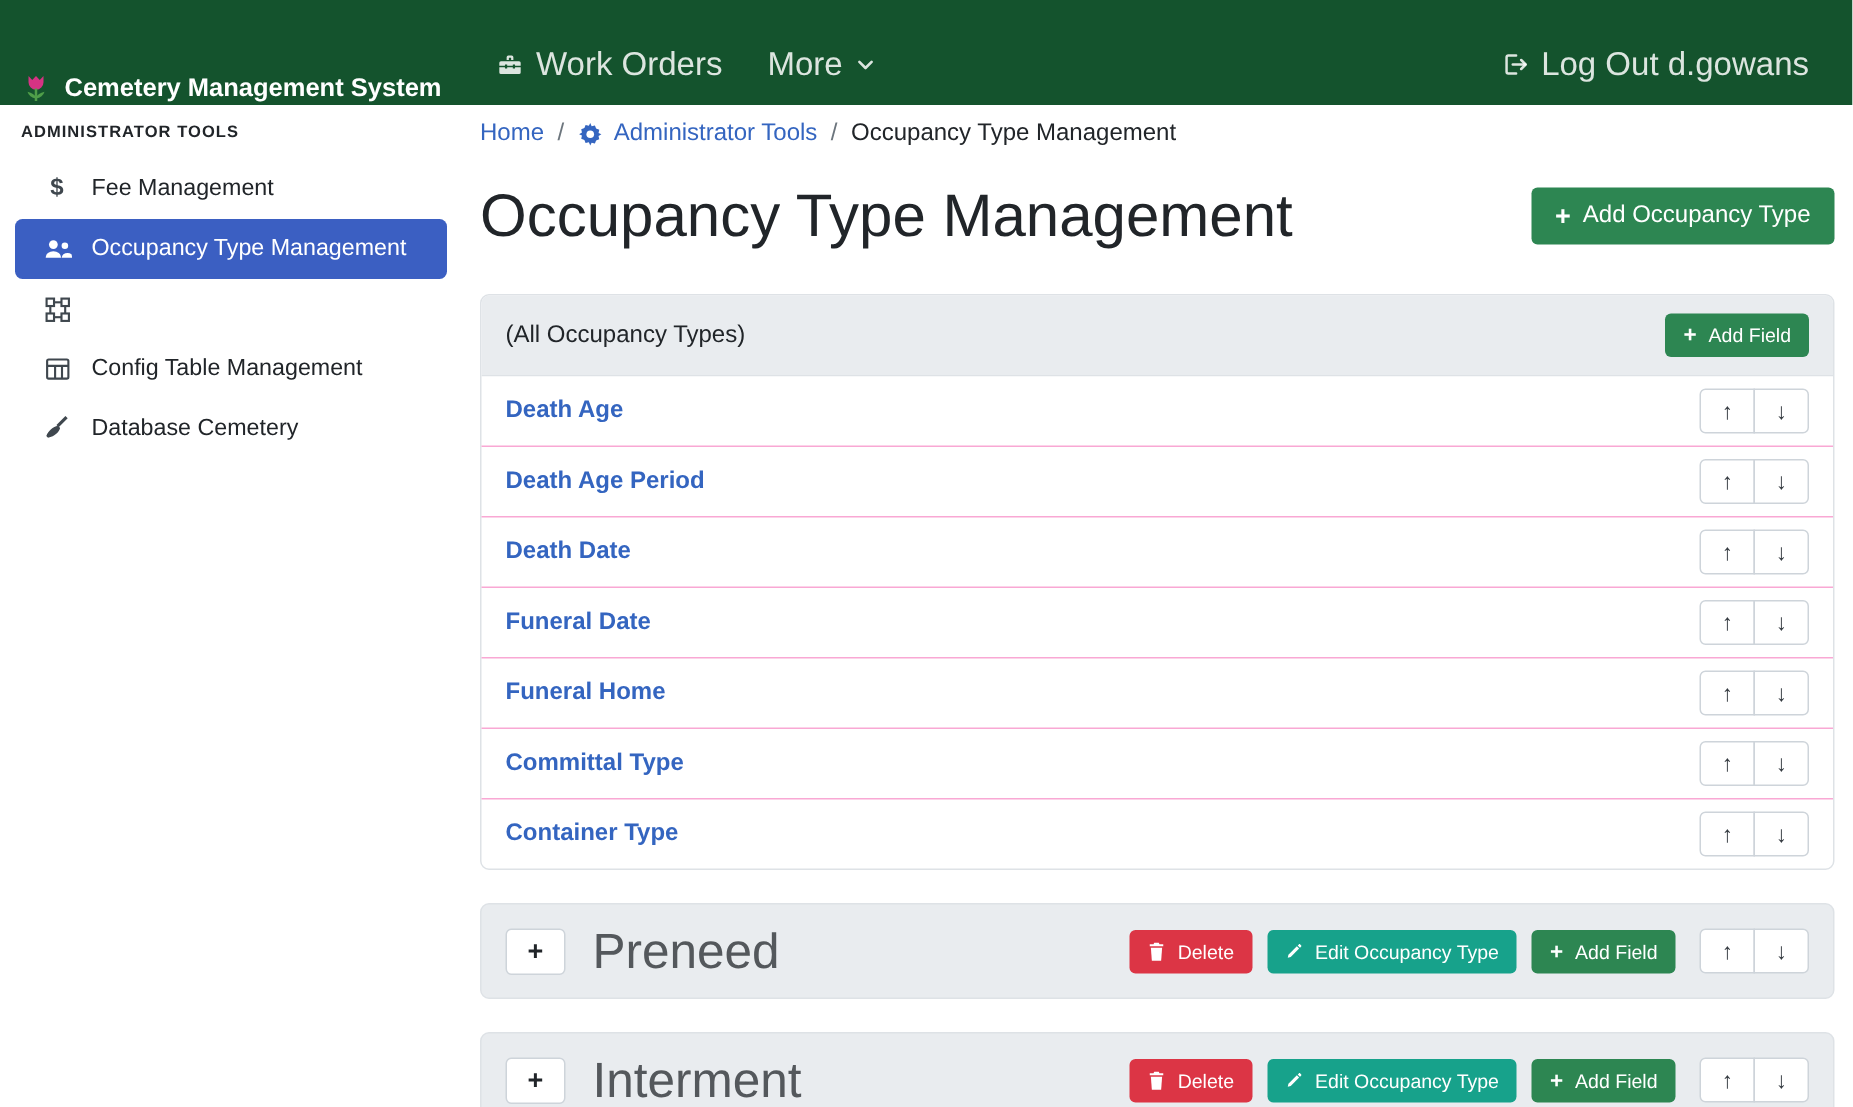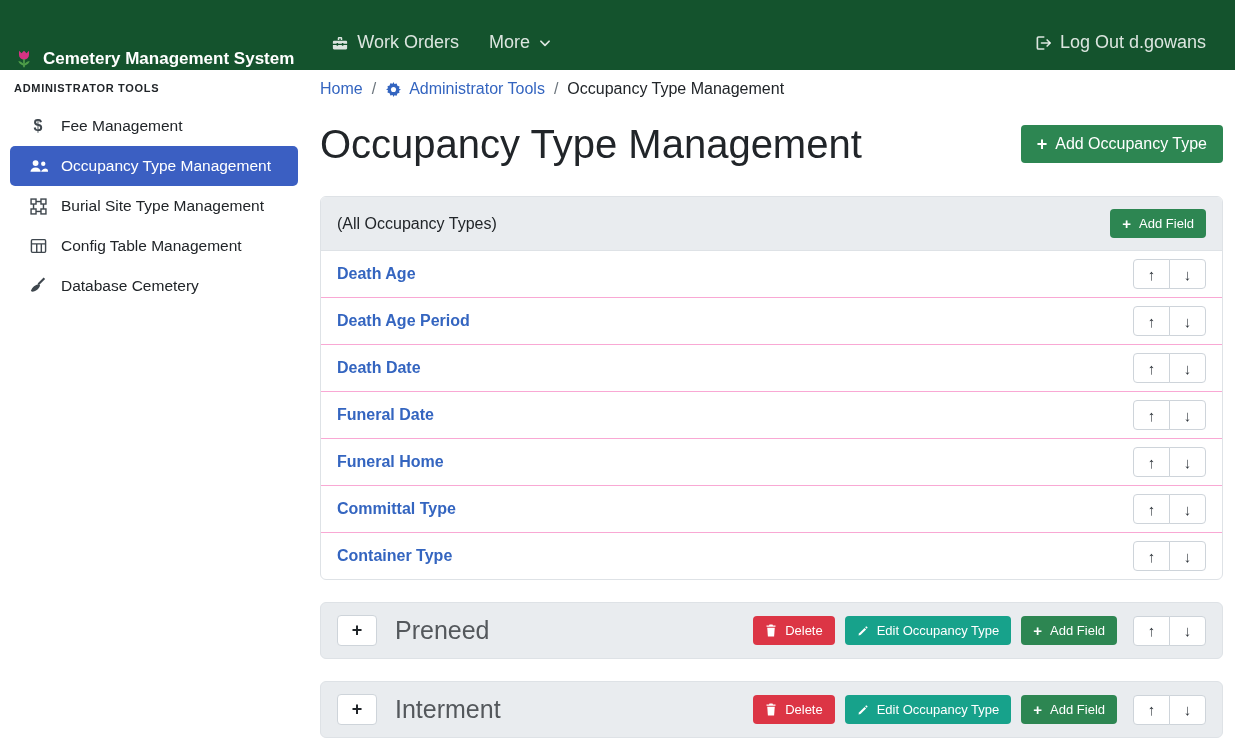--- a/index.html
+++ b/index.html
@@ -3,21 +3,21 @@
 <meta charset="utf-8">
 <style>
   * { box-sizing: border-box; }
   html,body { margin:0; padding:0; width:1235px; height:738px; overflow:hidden;
     font-family:"Liberation Sans", sans-serif; background:#fff; }
 
   
   .navbar { height:70px; background:#14532d; display:flex; align-items:flex-end; padding:0 14px; }
   .brand { display:flex; align-items:center; gap:9px; color:#fff; font-weight:700; font-size:17px;
     text-decoration:none; margin-right:22px; cursor:pointer; }
-  .nav-link { display:flex; align-items:center; gap:8px; color:rgba(255,255,255,.85); font-size:18px;
+  .nav-link { display:flex; align-items:center; gap:8px; color:rgba(255,255,255,.85); font-size:22px;
     padding:0 15px; height:55px; cursor:pointer; text-decoration:none; }
   .nav-link svg { flex:0 0 auto; }
   .nav-spacer { flex:1; }
 
   
   .layout { display:flex; height:738px; }
   .sidebar { width:308px; padding:10px 10px 0 10px; flex:0 0 auto; }
   .sidebar-heading { font-size:11px; font-weight:700; letter-spacing:.7px; text-transform:uppercase;
     color:#212529; padding:2px 4px 12px 4px; }
   .side-item { display:flex; align-items:center; gap:13px; height:40px; padding:0 12px 0 18px;
@@ -65,21 +65,21 @@
     border-bottom:1px solid #f9a8d4; }
   .field-row:last-child { border-bottom:none; }
   .field-link { font-size:16px; font-weight:700; color:#3465c0; text-decoration:none; cursor:pointer; }
 
   
   .type-card { margin-top:22px; border:1px solid #dee2e6; border-radius:6px; background:#e9ecef;
     padding:12px 16px; display:flex; align-items:center; }
   .expand-btn { width:40px; height:31px; background:#fff; border:1px solid #ced4da; border-radius:4px;
     color:#212529; font-size:18px; font-weight:700; display:flex; align-items:center; justify-content:center;
     cursor:pointer; padding:0; }
-  .type-title { font-size:25px; font-weight:500; color:#54585c; margin-left:18px; }
+  .type-title { font-size:33px; font-weight:500; color:#54585c; margin-left:18px; }
   .type-actions { margin-left:auto; display:flex; align-items:center; gap:10px; }
   .type-actions .btn-group { margin-left:6px; }
 
   svg { display:block; }
 </style>
 </head>
 <body>
 
 <header class="navbar">
   <a class="brand">
@@ -154,21 +154,20 @@
     <div class="side-item">
       <span class="ic">
         <svg width="17" height="17" viewBox="0 0 24 24">
           <rect x="5" y="5" width="14" height="14" fill="none" stroke="currentColor" stroke-width="2"></rect>
           <rect x="1.5" y="1.5" width="7" height="7" fill="#fff" stroke="currentColor" stroke-width="2"></rect>
           <rect x="15.5" y="1.5" width="7" height="7" fill="#fff" stroke="currentColor" stroke-width="2"></rect>
           <rect x="1.5" y="15.5" width="7" height="7" fill="#fff" stroke="currentColor" stroke-width="2"></rect>
           <rect x="15.5" y="15.5" width="7" height="7" fill="#fff" stroke="currentColor" stroke-width="2"></rect>
         </svg>
       </span>
-      <span>Burial Site Type Management</span>
     </div>
 
     <div class="side-item">
       <span class="ic">
         <svg width="17" height="16" viewBox="0 0 24 22">
           <rect x="2" y="2" width="20" height="18" rx="1.5" fill="none" stroke="currentColor" stroke-width="2"></rect>
           <path d="M2 8 h20 M9.5 8 v12 M16 8 v12" stroke="currentColor" stroke-width="2" fill="none"></path>
         </svg>
       </span>
       <span>Config Table Management</span>

